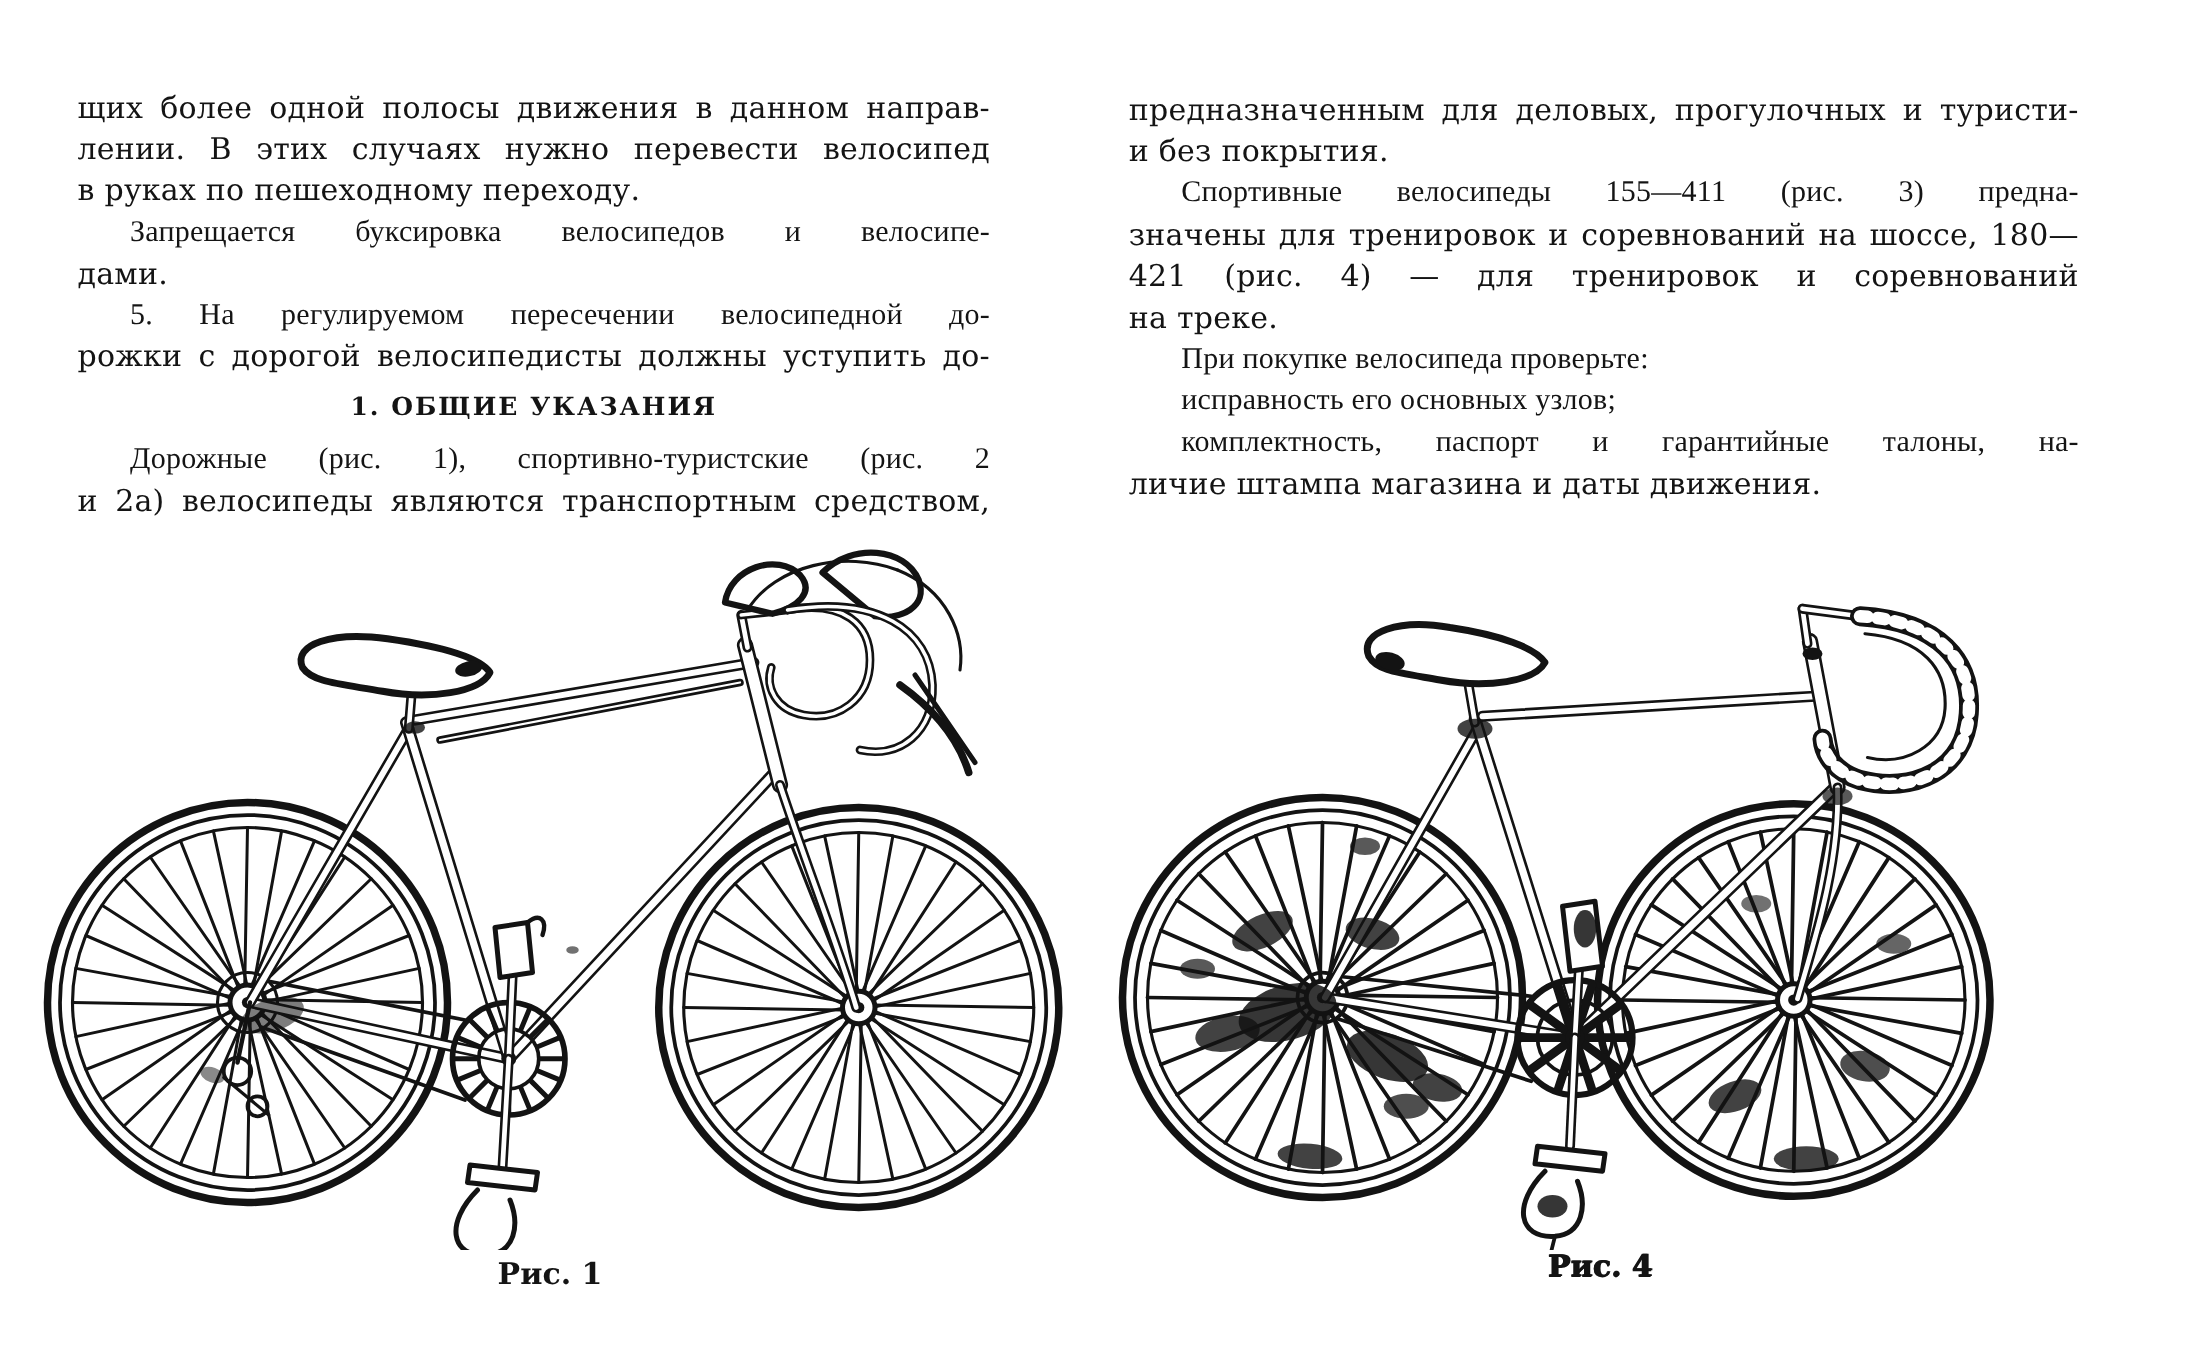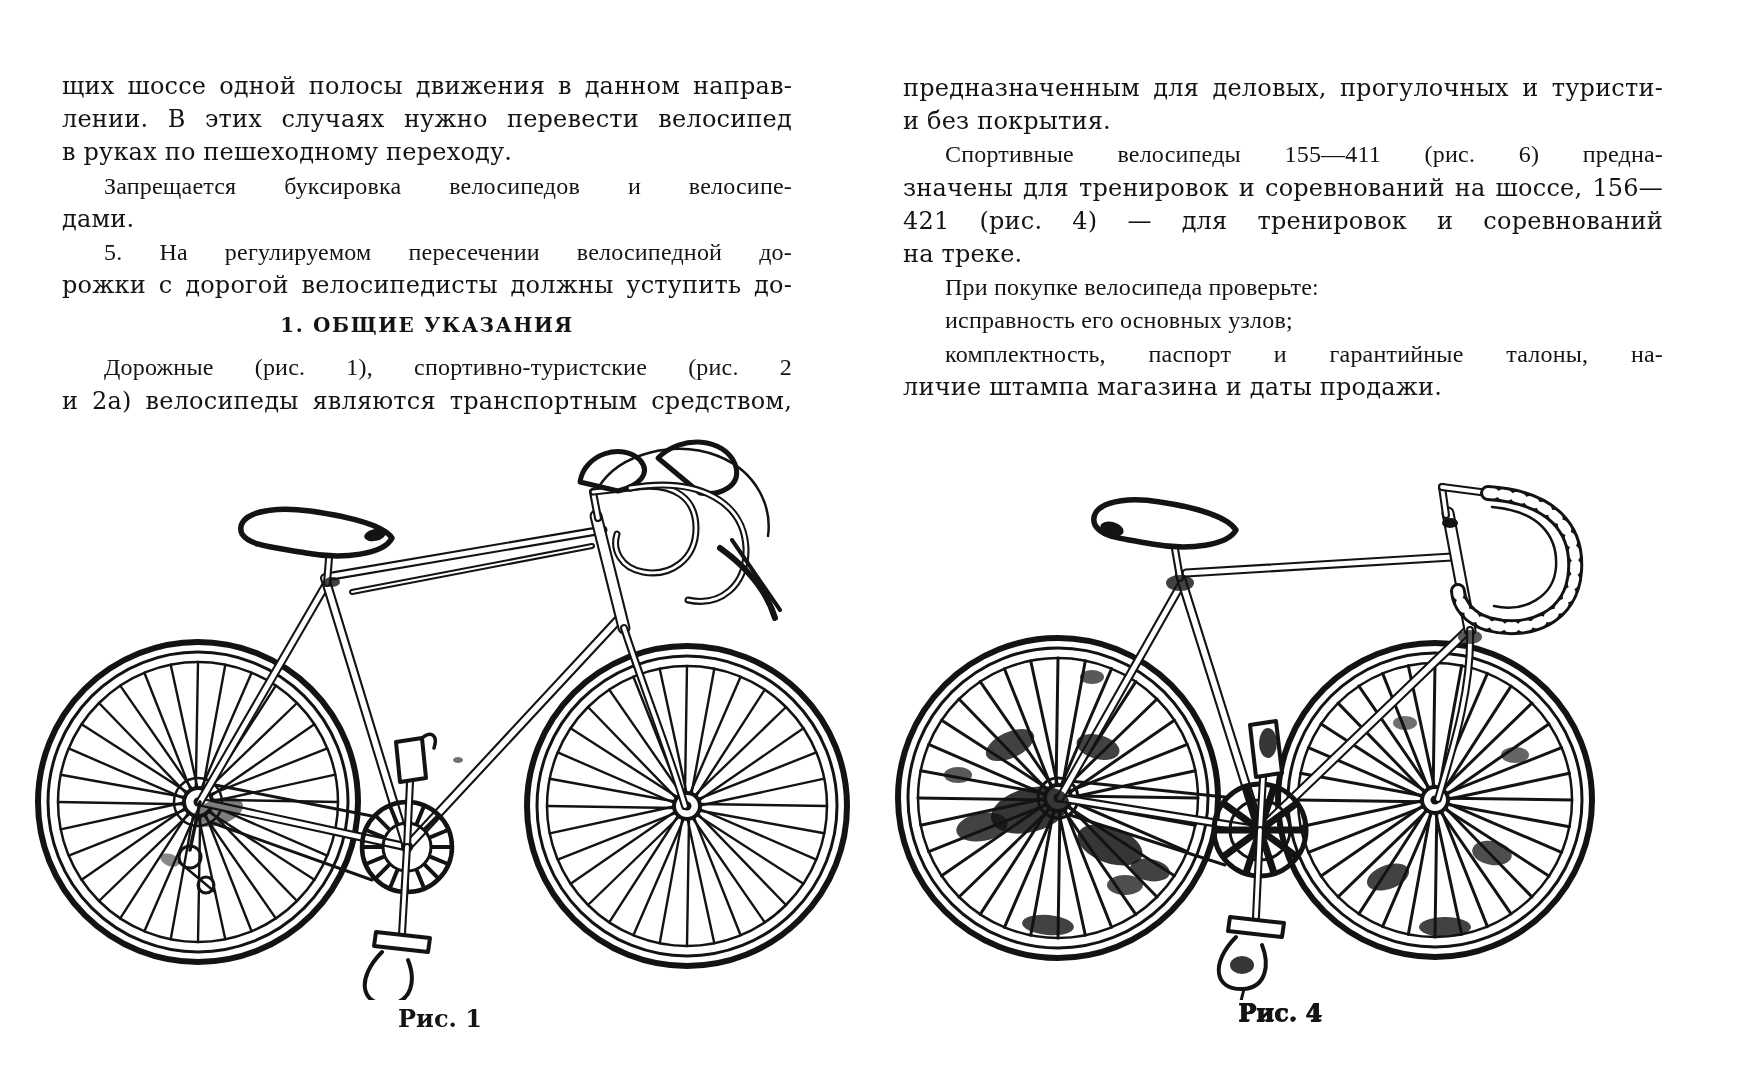--- a/index.html
+++ b/index.html
@@ -33,21 +33,21 @@
   .cap2{left:860px;top:998px;width:840px;text-shadow:0.9px 0 0 #141414,0 0.7px 0 #141414;}
 </style>
 </head>
 <body>
 
 <div class="page">
 
   <div class="column col-left">
     <div>
         <div>
-          <div class="tline">щих шоссе одной полосы движения в данном направ-</div>
+          <div class="tline">щих более одной полосы движения в данном направ-</div>
           <div class="tline">лении. В этих случаях нужно перевести велосипед</div>
           <div class="tline lastline">в руках по пешеходному переходу.</div>
         </div>
         <div>
           <div class="tline indent">Запрещается буксировка велосипедов и велосипе-</div>
           <div class="tline lastline">дами.</div>
         </div>
         <div>
           <div class="tline indent">5. На регулируемом пересечении велосипедной до-</div>
           <div class="tline">рожки с дорогой велосипедисты должны уступить до-</div>
@@ -61,34 +61,34 @@
         </div>
       </div>
   </div>
 
   <div class="column col-right">
       <div>
         <div class="tline">предназначенным для деловых, прогулочных и туристи-</div>
         <div class="tline lastline">и без покрытия.</div>
       </div>
       <div>
-        <div class="tline indent">Спортивные велосипеды 155—411 (рис. 6) предна-</div>
-        <div class="tline">значены для тренировок и соревнований на шоссе, 156—</div>
+        <div class="tline indent">Спортивные велосипеды 155—411 (рис. 3) предна-</div>
+        <div class="tline">значены для тренировок и соревнований на шоссе, 180—</div>
         <div class="tline">421 (рис. 4) — для тренировок и соревнований</div>
         <div class="tline lastline">на треке.</div>
       </div>
       <div>
         <div class="tline indent lastline">При покупке велосипеда проверьте:</div>
       </div>
       <div>
         <div class="tline indent lastline">исправность его основных узлов;</div>
       </div>
       <div>
         <div class="tline indent">комплектность, паспорт и гарантийные талоны, на-</div>
-        <div class="tline lastline">личие штампа магазина и даты продажи.</div>
+        <div class="tline lastline">личие штампа магазина и даты движения.</div>
       </div>
     </div>
 
   <div class="figure fig1">
     <svg viewBox="0 0 840 570">
       <g stroke="#131313" fill="none" stroke-linecap="round" stroke-linejoin="round">
 
         <g>
           <circle cx="178" cy="372" r="160" stroke-width="6"></circle>
           <circle cx="178" cy="372" r="150" stroke-width="3"></circle>

